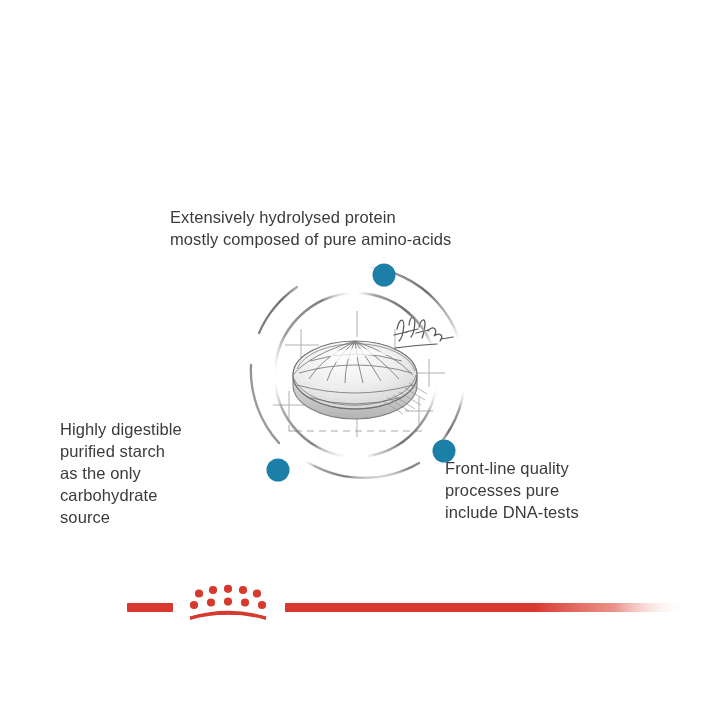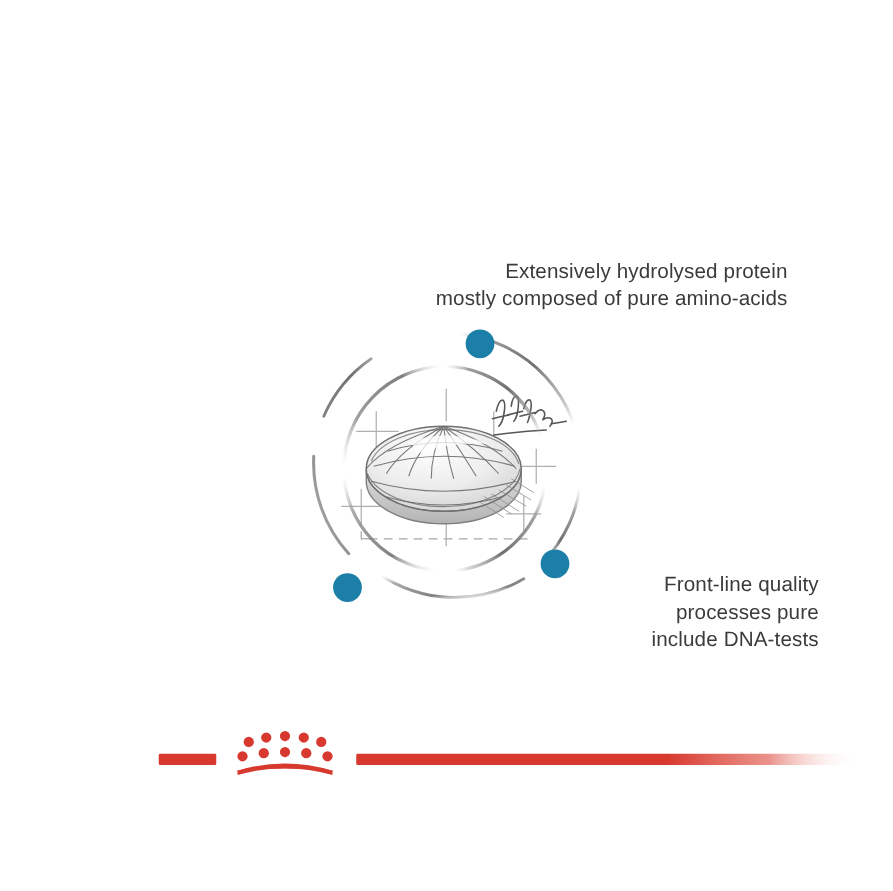--- a/index.html
+++ b/index.html
@@ -15,21 +15,21 @@
     font-family: "Liberation Sans", "DejaVu Sans", sans-serif;
     overflow: hidden;
   }
 
   
   .callout {
     position: absolute;
     color: #3b3b3b;
     font-size: 16.5px;
     line-height: 1.33;
-    text-align: right;
+    text-align: left;
     white-space: pre-line;
     letter-spacing: 0.1px;
   }
   #callout-top {
     left: 170px;
     top: 207px;
     width: 460px;
   }
   #callout-left {
     left: 60px;
@@ -72,20 +72,25 @@
   }
 </style>
 </head>
 <body>
 
 <div id="page">
 
   <div class="callout" id="callout-top">Extensively hydrolysed protein
 mostly composed of pure amino-acids</div>
 
+  <div class="callout" id="callout-left">Highly digestible
+purified starch
+as the only
+carbohydrate
+source</div>
 
   <div class="callout" id="callout-right">Front-line quality
 processes pure
 include DNA-tests</div>
 
   <div id="graphic">
     <svg viewBox="0 0 240 240" xmlns="http://www.w3.org/2000/svg">
       <defs>
 
         <linearGradient id="gArcA" x1="0%" y1="0%" x2="100%" y2="60%">

